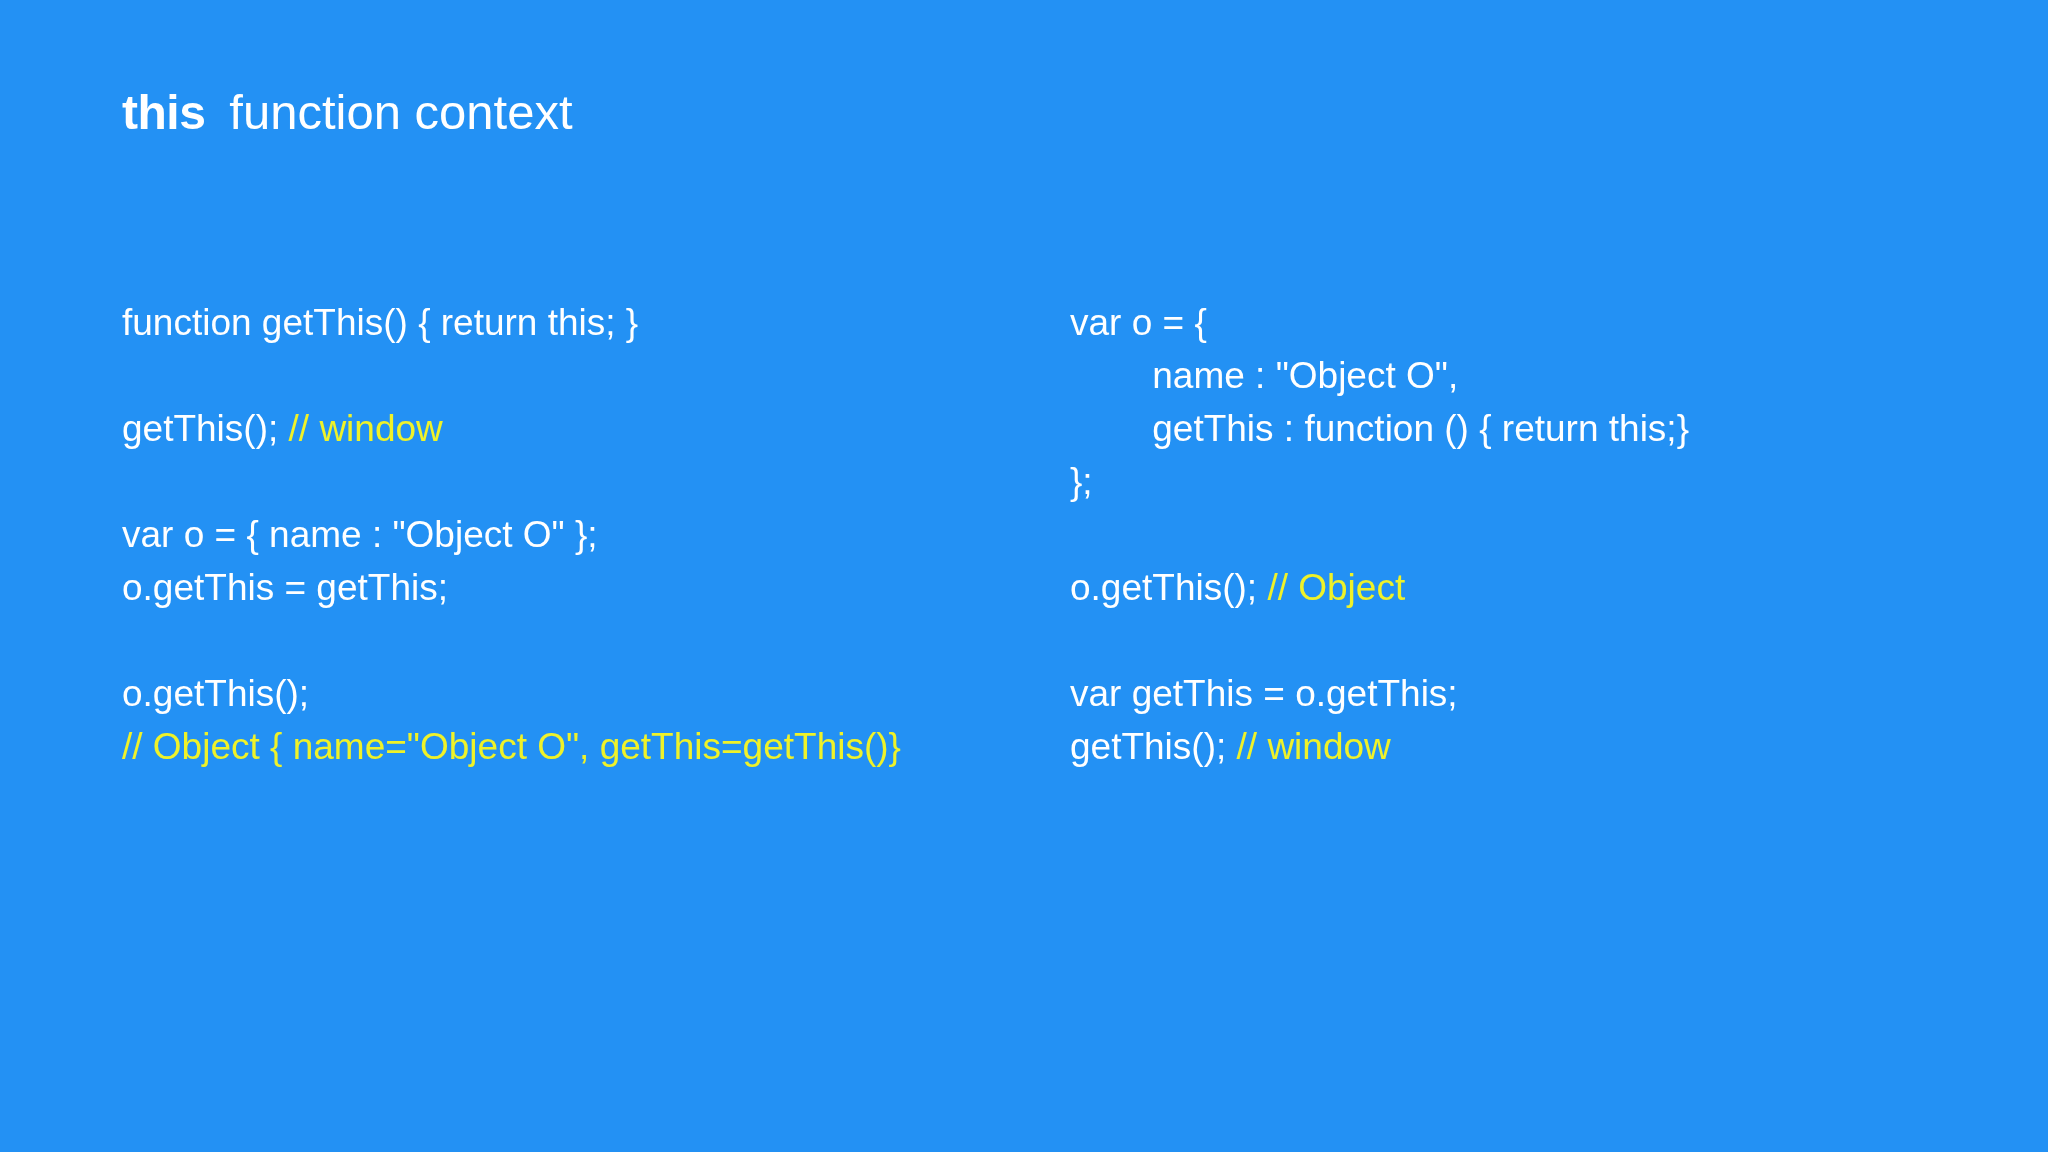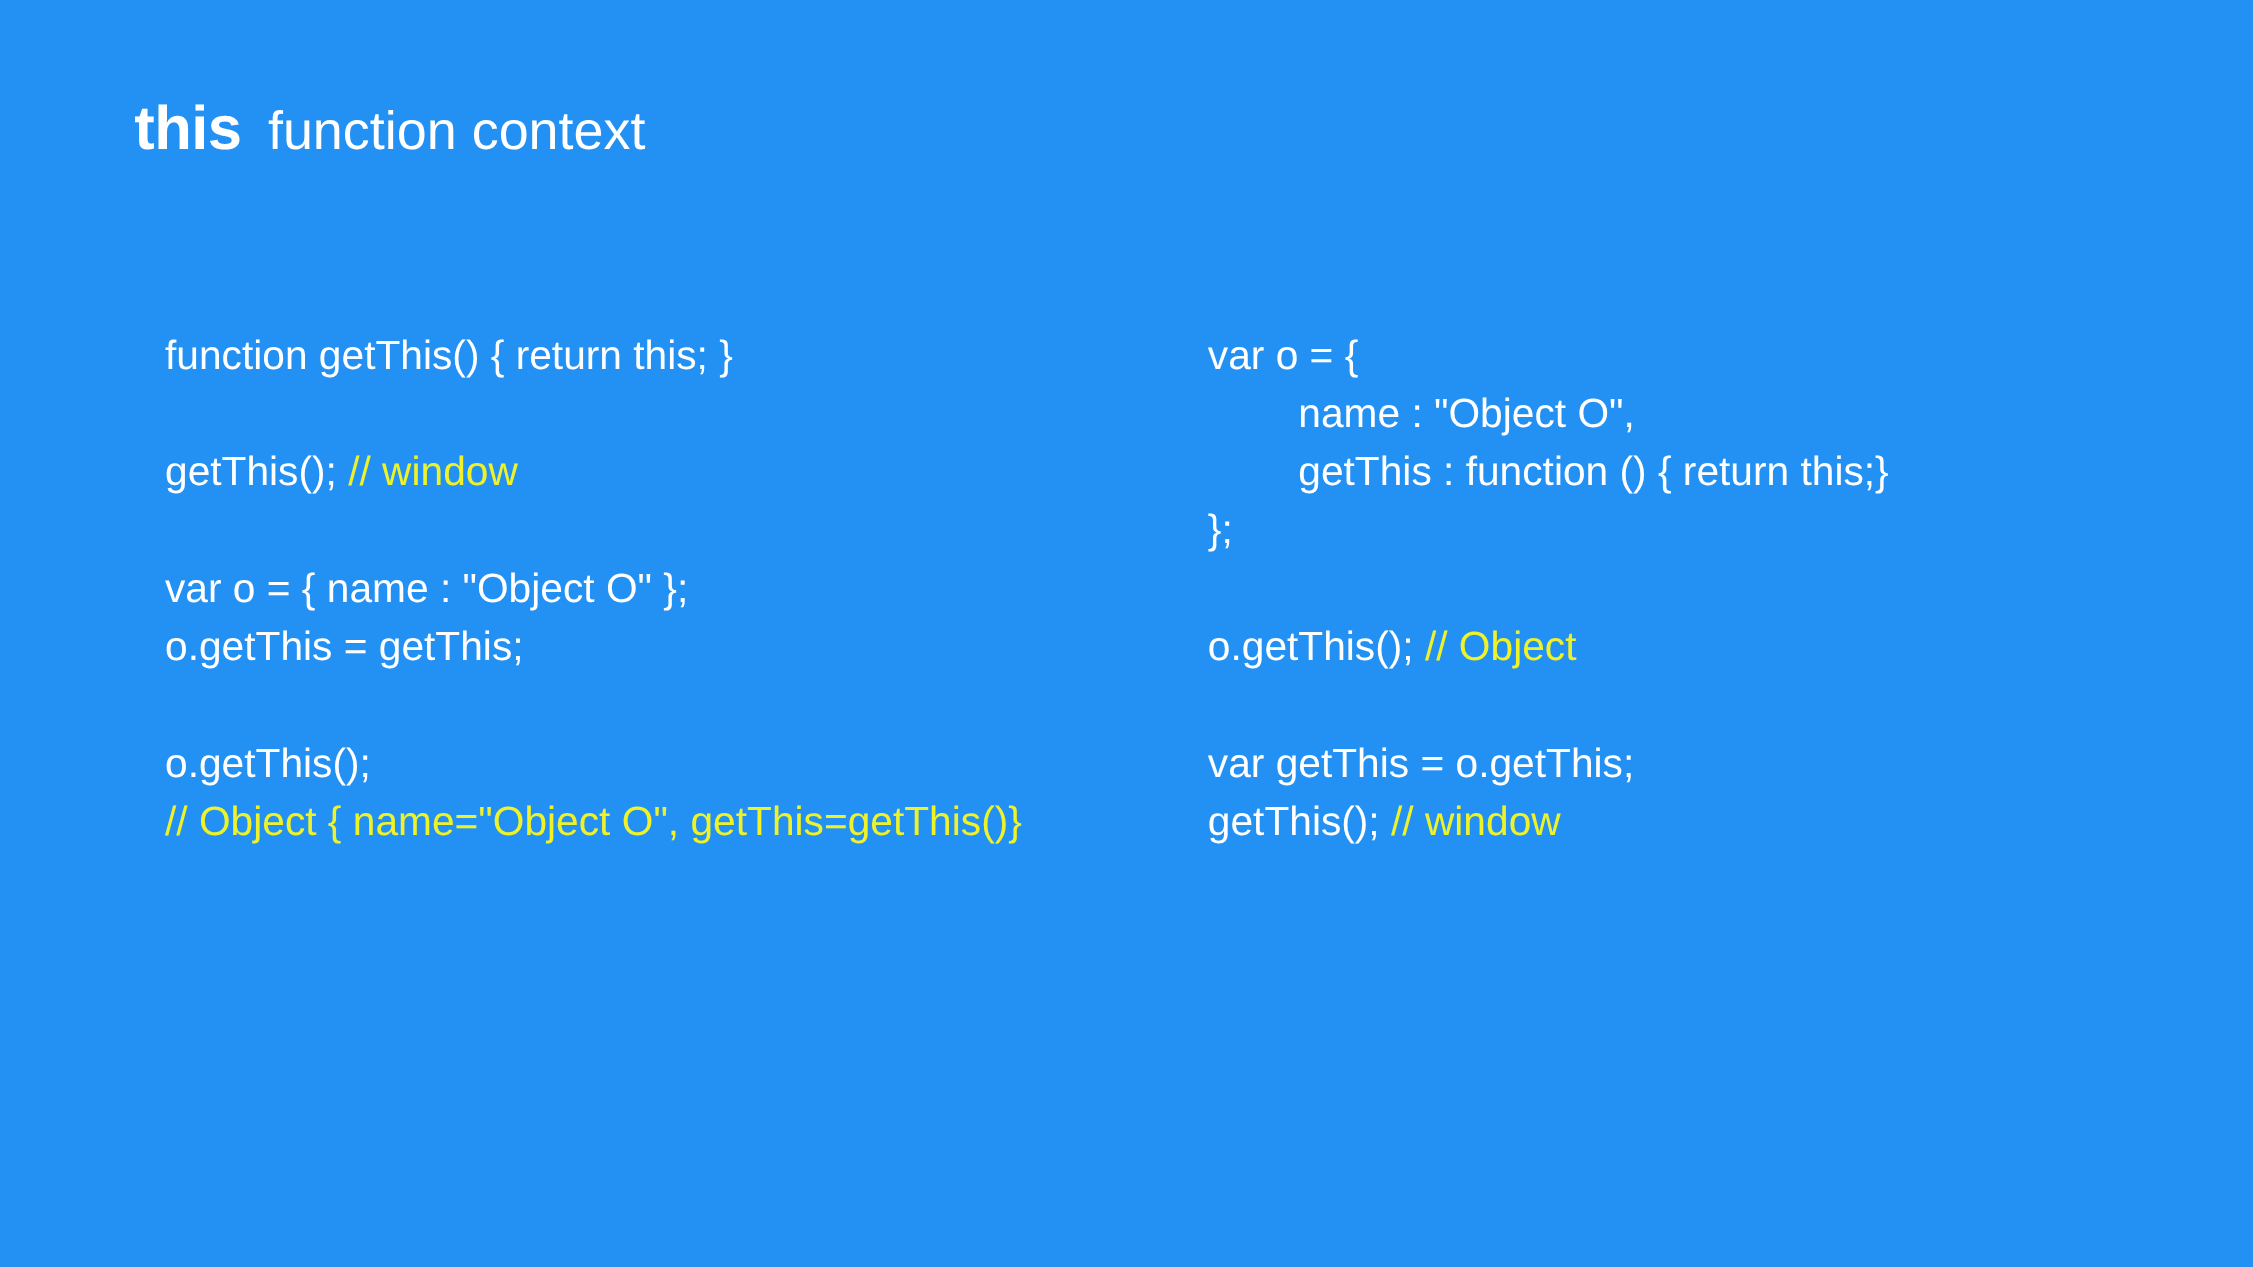--- a/index.html
+++ b/index.html
@@ -23,21 +23,21 @@
   
   #header {
     position: absolute;
     left: 122px;
     top: 88px;
     display: flex;
     align-items: baseline;
     white-space: nowrap;
   }
   #title-main {
-    font-size: 56px;
+    font-size: 48px;
     font-weight: bold;
     color: #ffffff;
     letter-spacing: -0.5px;
     line-height: 1;
   }
   #title-sub {
     font-size: 49px;
     font-weight: normal;
     color: #ffffff;
     margin-left: 24px;
@@ -51,21 +51,20 @@
     font-size: 37px;
     line-height: 53px;
     color: #ffffff;
     white-space: pre-wrap;
   }
   #col-left  { left: 122px;  width: 840px; }
   #col-right { left: 1070px; width: 900px; }
 
   .code-block {
     margin-bottom: 53px;
-    margin-left: 28px;
   }
   .code-block:last-child {
     margin-bottom: 0;
   }
   .code-line {
     display: block;
     white-space: pre-wrap;
   }
   .tok-code    { color: #ffffff; }
   .tok-comment { color: #eff229; }

